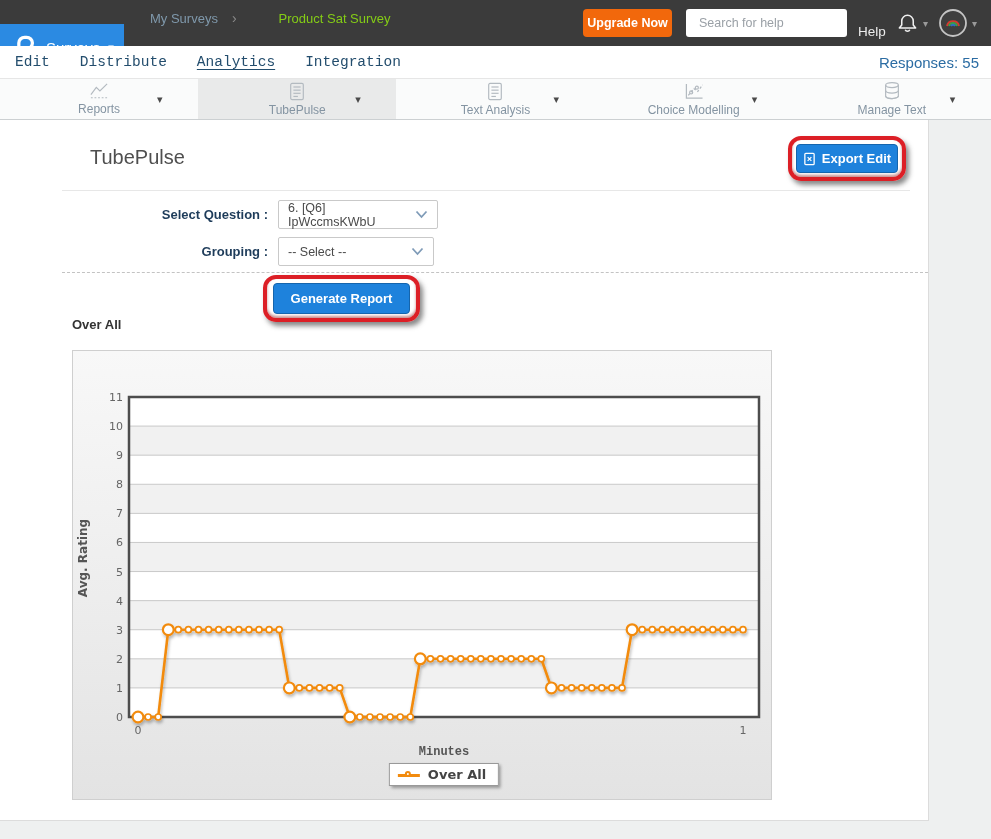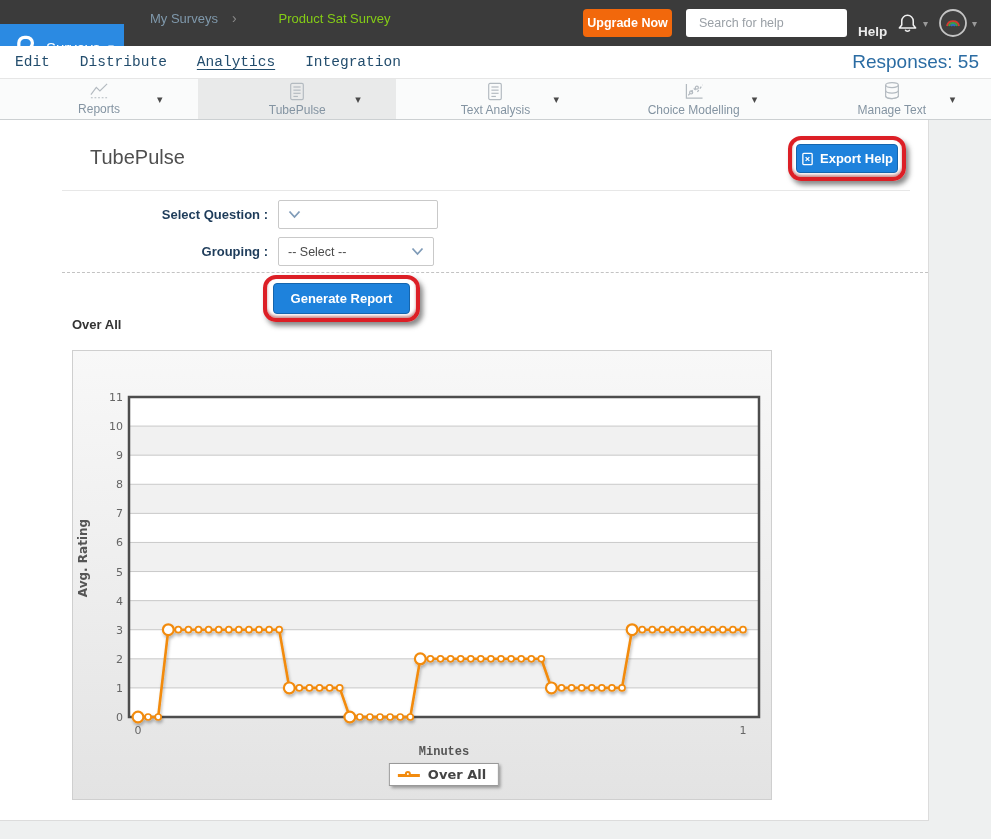--- a/index.html
+++ b/index.html
@@ -13,30 +13,30 @@
   .brand-label { color:#fff; font-size:15px; margin-left:11px; }
   .brand-caret { color:#fff; font-size:11px; margin-left:8px; }
   .crumbs { position:absolute; left:150px; top:0; height:36px; display:flex; align-items:center; gap:14px; font-size:13px; }
   .crumb-parent { color:#7f98ab; cursor:pointer; }
   .crumb-sep { color:#8a8a8a; font-size:14px; }
   .crumb-current { color:#84cc16;padding-left:28px; }
   .upgrade-btn { position:absolute; left:583px; top:9px; width:89px; height:28px; background:#f2680c; border:none; border-radius:4px; color:#fff; font-weight:bold; font-size:12.5px; cursor:pointer; font-family:inherit; }
   .searchbox { position:absolute; left:686px; top:9px; width:161px; height:28px; background:#fff; border-radius:3px; display:flex; align-items:center; padding:0 7px; }
   .searchbox input { border:none; outline:none; flex:1; font-size:12.5px; color:#444; margin-left:6px; font-family:inherit; background:transparent; }
   .searchbox input::placeholder { color:#9aa0a6; }
-  .help-link { position:absolute; left:858px; top:0; height:62px; display:flex; align-items:center; color:#ececec; font-size:13.5px; cursor:pointer;font-weight:bold; }
+  .help-link { position:absolute; left:858px; top:0; height:62px; display:flex; align-items:center; color:#ececec; font-size:13.5px; cursor:pointer; }
   .bell-wrap { position:absolute; left:896px; top:11px; cursor:pointer; display:flex; align-items:center; }
   .small-caret { color:#9a9a9a; font-size:10px; margin-left:4px; }
   .avatar-wrap { position:absolute; left:938px; top:8px; display:flex; align-items:center; cursor:pointer; }
 
   
   .surveynav { position:absolute; left:0; top:46px; width:991px; height:32px; background:#fff; display:flex; align-items:center; padding-left:15px; gap:30px; }
   .surveynav .nav-item { font-size:14.5px; color:#234d6d; cursor:pointer;font-family:Liberation Mono, monospace; }
   .surveynav .nav-item.active { text-decoration:underline; text-underline-offset:3px; }
-  .responses { position:absolute; right:12px; top:0; height:32px; display:flex; align-items:center; font-size:19px; color:#2b6ca3; }
+  .responses { position:absolute; right:12px; top:0; height:32px; display:flex; align-items:center; font-size:15px; color:#2b6ca3; }
 
   
   .tabstrip { position:absolute; left:0; top:78px; width:991px; height:42px; background:#fafbfb; border-top:1px solid #e6e6e6; border-bottom:1px solid #ccd0d2; display:flex; }
   .tab { position:relative; width:198.2px; height:100%; display:flex; flex-direction:column; align-items:center; justify-content:center; cursor:pointer; }
   .tab.active { background:#e9eaea; }
   .tab .tab-label { font-size:12px; color:#8494a2; margin-top:2px; }
   .tab .tab-caret { position:absolute; left:calc(50% + 58px); top:50%; transform:translateY(-50%); color:#4a4a4a; font-size:11px; }
   .tab svg { stroke:#b3bac0; fill:none; stroke-width:1.3; }
 
   
@@ -177,29 +177,30 @@
 
 <div class="card">
   <div class="page-title">TubePulse</div>
 
   <div class="hl-ring ring-export">
     <button class="blue-btn export-btn">
       <svg width="13" height="14" viewBox="0 0 14 15">
         <rect x="2" y="1.5" width="10" height="12" rx="1" stroke="#fff" stroke-width="1.4" fill="none"></rect>
         <path d="M5 5.5 l4 4 M9 5.5 l-4 4" stroke="#fff" stroke-width="1.4"></path>
       </svg>
-      <span>Export Help</span>
+      <span>Export Edit</span>
     </button>
   </div>
 
   <div class="title-sep"></div>
 
   <div class="form-row" style="top:80px;">
     <div class="form-label">Select Question :</div>
     <div class="dropdown dd-question">
+      <span class="dd-value">6. [Q6] IpWccmsKWbU</span>
       <svg width="13" height="9" viewBox="0 0 13 9">
         <path d="M1.5 1.5 L6.5 7 L11.5 1.5" stroke="#7f9bb8" stroke-width="1.8" fill="none"></path>
       </svg>
     </div>
   </div>
 
   <div class="form-row" style="top:117px;">
     <div class="form-label">Grouping :</div>
     <div class="dropdown dd-grouping">
       <span class="dd-value">-- Select --</span>

